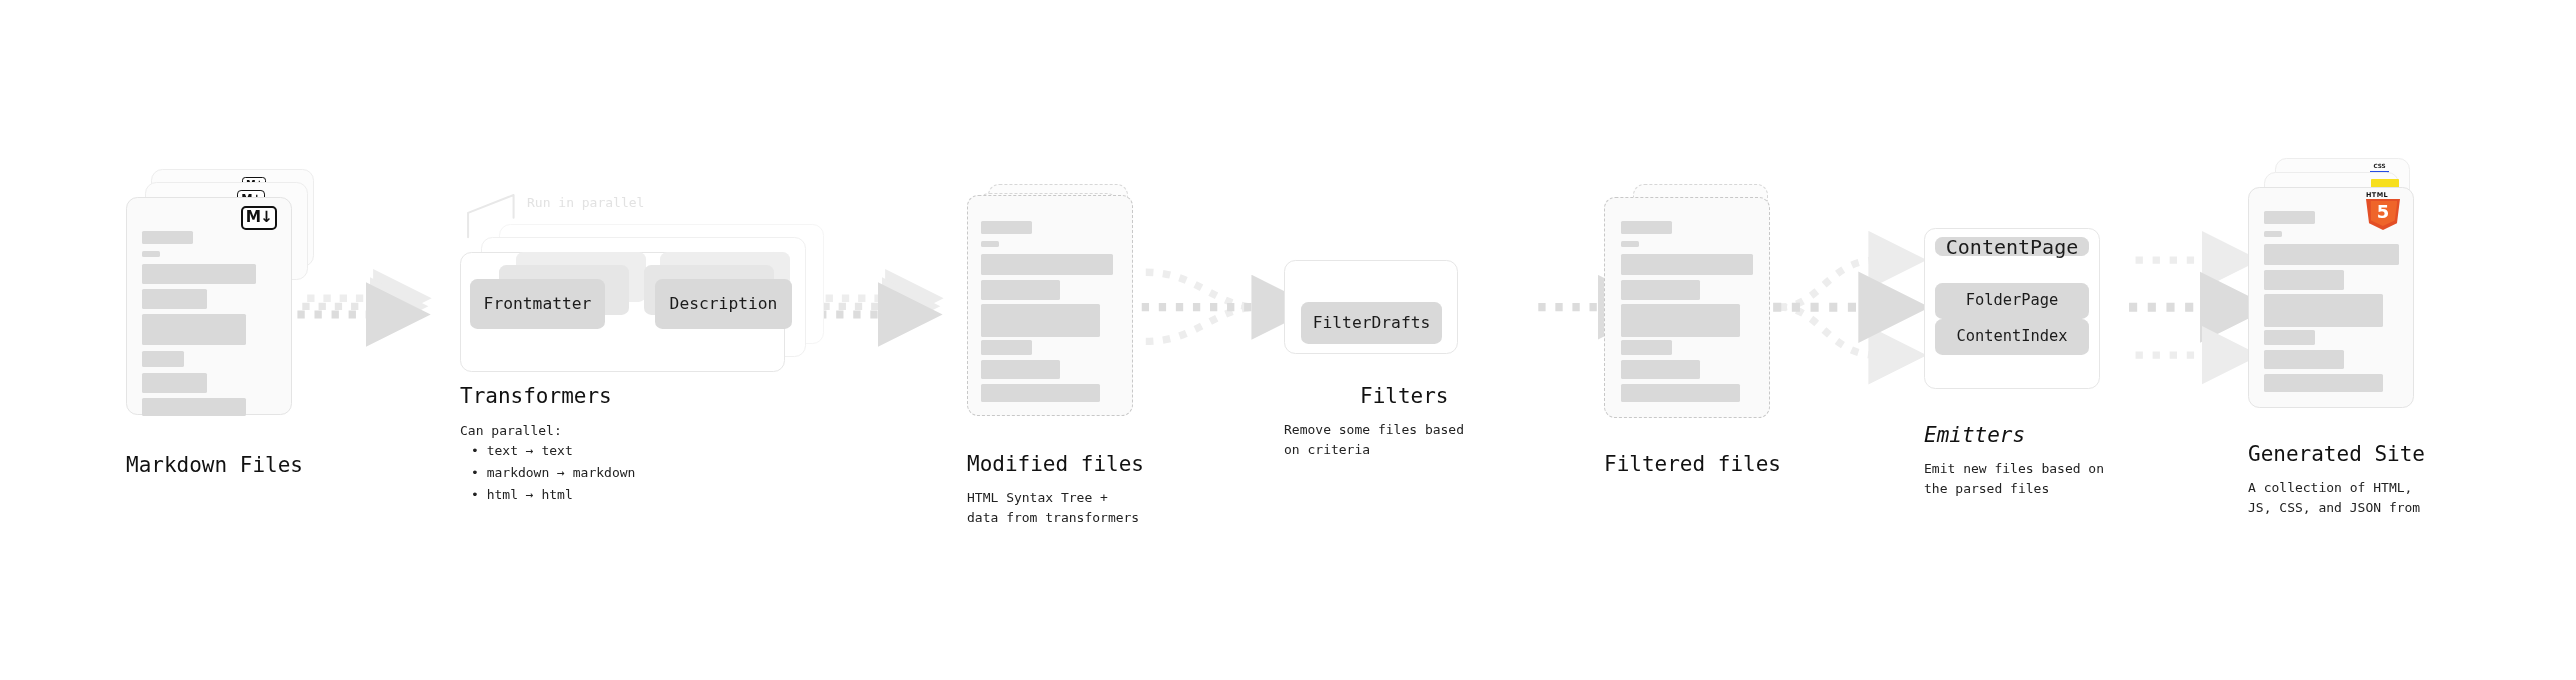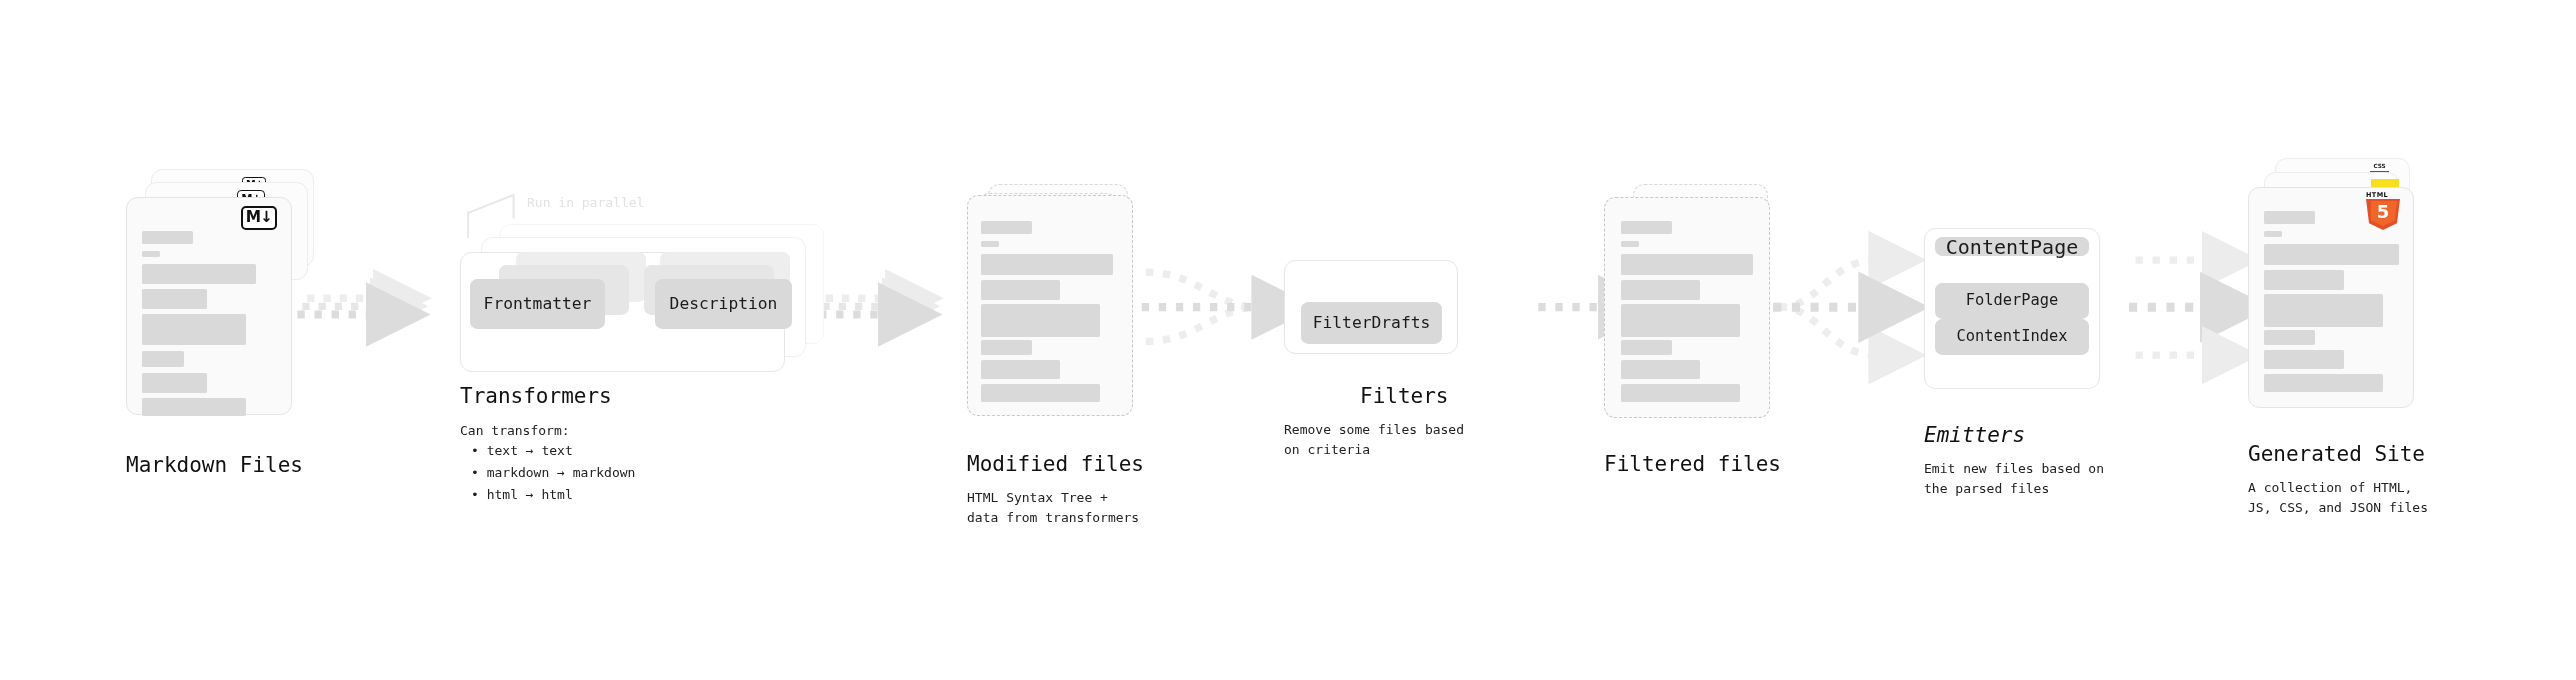--- a/index.html
+++ b/index.html
@@ -218,21 +218,21 @@
     <div class="chip g2" style="left:516px;top:252px;width:130px;height:50px;"></div>
     <div class="chip g2" style="left:660px;top:252px;width:130px;height:50px;"></div>
 
     <div class="chip g1" style="left:499px;top:265px;width:130px;height:50px;"></div>
     <div class="chip g1" style="left:644px;top:265px;width:130px;height:50px;"></div>
 
     <div class="chip" style="left:470px;top:279px;width:135px;height:50px;">Frontmatter</div>
     <div class="chip" style="left:655px;top:279px;width:137px;height:50px;">Description</div>
 
     <div class="title" style="left:460px;top:384px;">Transformers</div>
-    <div class="sub" style="left:460px;top:421px;">Can transform:</div>
+    <div class="sub" style="left:460px;top:421px;">Can parallel:</div>
     <div class="sub" style="left:471px;top:441px;">• text → text</div>
     <div class="sub" style="left:471px;top:463px;">• markdown → markdown</div>
     <div class="sub" style="left:471px;top:485px;">• html → html</div>
   </div>
 
   <div>
     <div class="filecard ghost dashed" style="left:988px;top:184px;width:140px;height:81px;"></div>
     <div class="filecard ghost dashed" style="left:978px;top:193px;width:140px;height:81px;"></div>
     <div class="filecard dashed" style="left:967px;top:195px;width:166px;height:221px;"></div>
 
@@ -309,17 +309,17 @@
     <div class="bar" style="left:2264px;top:231px;width:18px;height:5.7px;"></div>
     <div class="bar" style="left:2264px;top:244px;width:135px;height:21px;"></div>
     <div class="bar" style="left:2264px;top:270px;width:80px;height:19.5px;"></div>
     <div class="bar" style="left:2264px;top:294px;width:119px;height:32.5px;"></div>
     <div class="bar" style="left:2264px;top:330px;width:51px;height:15.4px;"></div>
     <div class="bar" style="left:2264px;top:350px;width:80px;height:18.7px;"></div>
     <div class="bar" style="left:2264px;top:374px;width:119px;height:18px;"></div>
 
     <div class="title" style="left:2248px;top:442px;">Generated Site</div>
     <div class="sub" style="left:2248px;top:478px;">A collection of HTML,
-JS, CSS, and JSON files</div>
+JS, CSS, and JSON from</div>
   </div>
 
 </div>
 
 
 </body></html>

